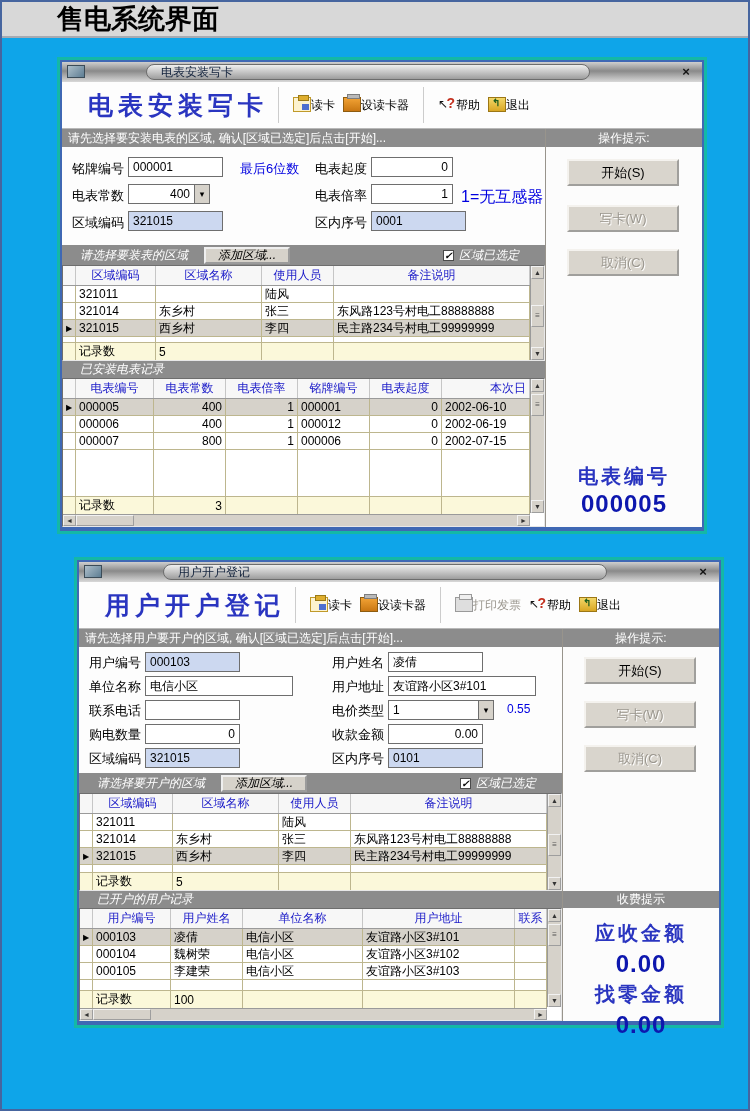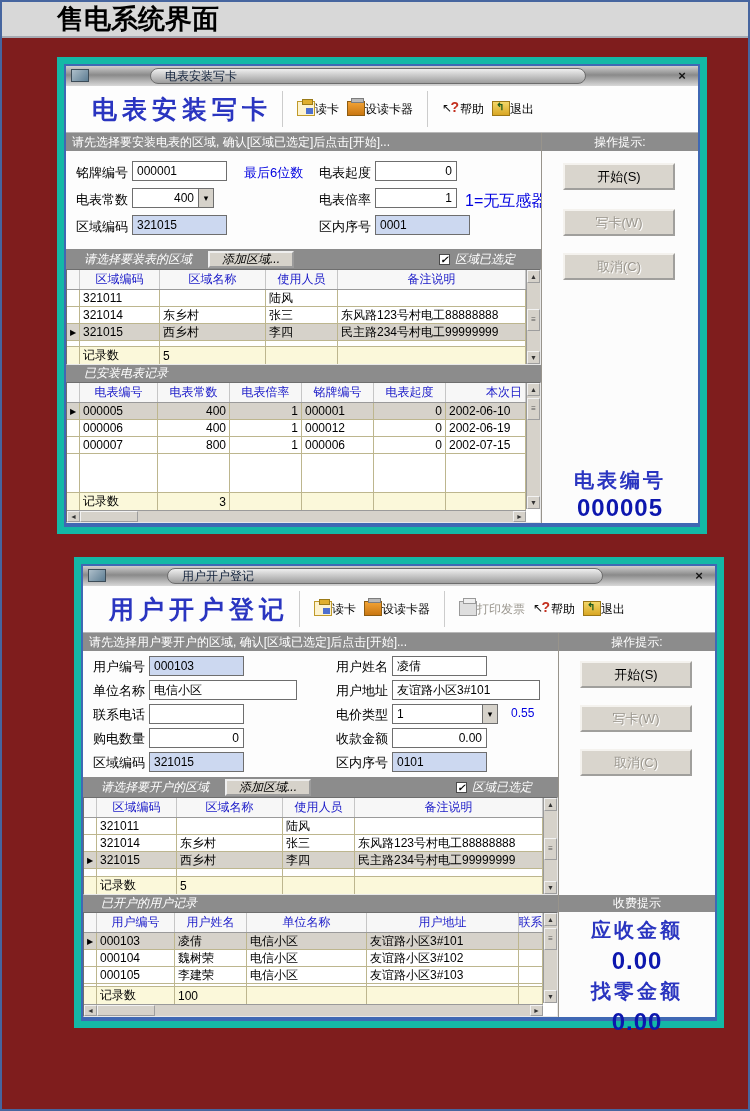--- a/index.html
+++ b/index.html
@@ -1,25 +1,25 @@
 <!DOCTYPE html>
 <html><head>
 <meta charset="utf-8">
 <style>
   * { margin:0; padding:0; box-sizing:border-box; }
   body { font-family:"Liberation Sans", sans-serif; background:#ffffff; }
-  .page { position:relative; width:750px; height:1111px; background:#7f1d1d;
+  .page { position:relative; width:750px; height:1111px; background:#0ea5e9;
           border:2px solid #46659f; overflow:hidden; }
   .top-band { height:36px; background:#d8d8d8; border-bottom:2px solid #a6aab2;
               display:flex; align-items:center; }
   .page-title { margin-left:55px; font-size:27px; font-weight:600; color:#000; }
 
   
   .window { position:absolute; left:55px; width:650px; background:#3f68b4;
-            border:7px solid #14b8a6; padding:2px 2px 4px 2px; }
+            border:3px solid #14b8a6; padding:2px 2px 4px 2px; }
   .win-inner { width:100%; height:100%; background:#fdfdfd; display:flex; flex-direction:column; }
   .titlebar { position:relative; height:20px; flex:none;
               background:linear-gradient(to bottom,#cfcfcf,#8a8a8a 45%,#b5b5b5 75%,#d8d8d8); }
   .win-icon { position:absolute; left:5px; top:3px; width:18px; height:13px;
               background:linear-gradient(135deg,#aebfca,#5d7d93); border:1px solid #3c4c58; }
   .title-tab { position:absolute; left:84px; right:112px; top:2px; height:16px;
                border-radius:8px; border:1px solid #6d6d6d;
                background:linear-gradient(to bottom,#efefef,#9d9d9d);
                display:flex; align-items:center; padding-left:14px;
                font-size:12px; color:#10203a; white-space:nowrap; overflow:hidden; }
@@ -574,21 +574,21 @@
               <div class="hbtn">►</div>
             </div>
           </div>
         </div>
         <div class="right">
           <div class="ops-bar">操作提示:</div>
           <div class="op-btn" style="top:28px">开始(S)</div>
           <div class="op-btn disabled" style="top:72px">写卡(W)</div>
           <div class="op-btn disabled" style="top:116px">取消(C)</div>
           <div class="fee-bar" style="top:262px">收费提示</div>
-          <div class="fee-block" style="top:284px">
+          <div class="fee-block" style="top:291px">
             <div class="cn-blue">应收金额</div>
             <div class="big-num">0.00</div>
             <div class="cn-blue">找零金额</div>
             <div class="big-num">0.00</div>
           </div>
         </div>
       </div>
     </div>
   </div>
 </div>

